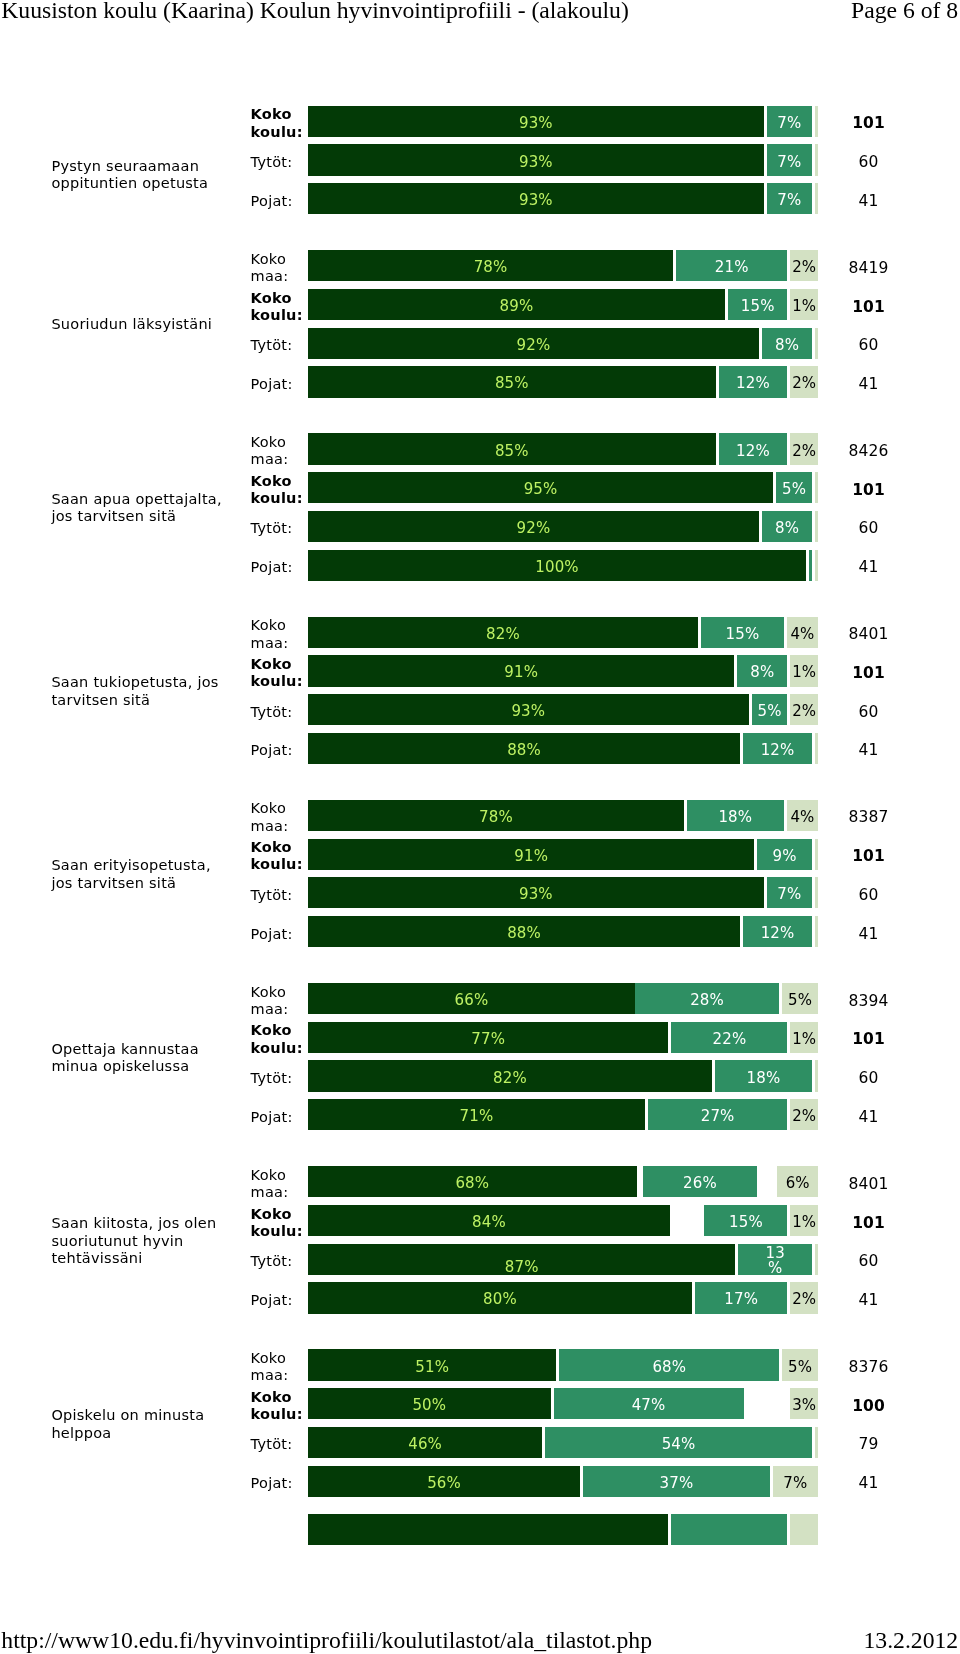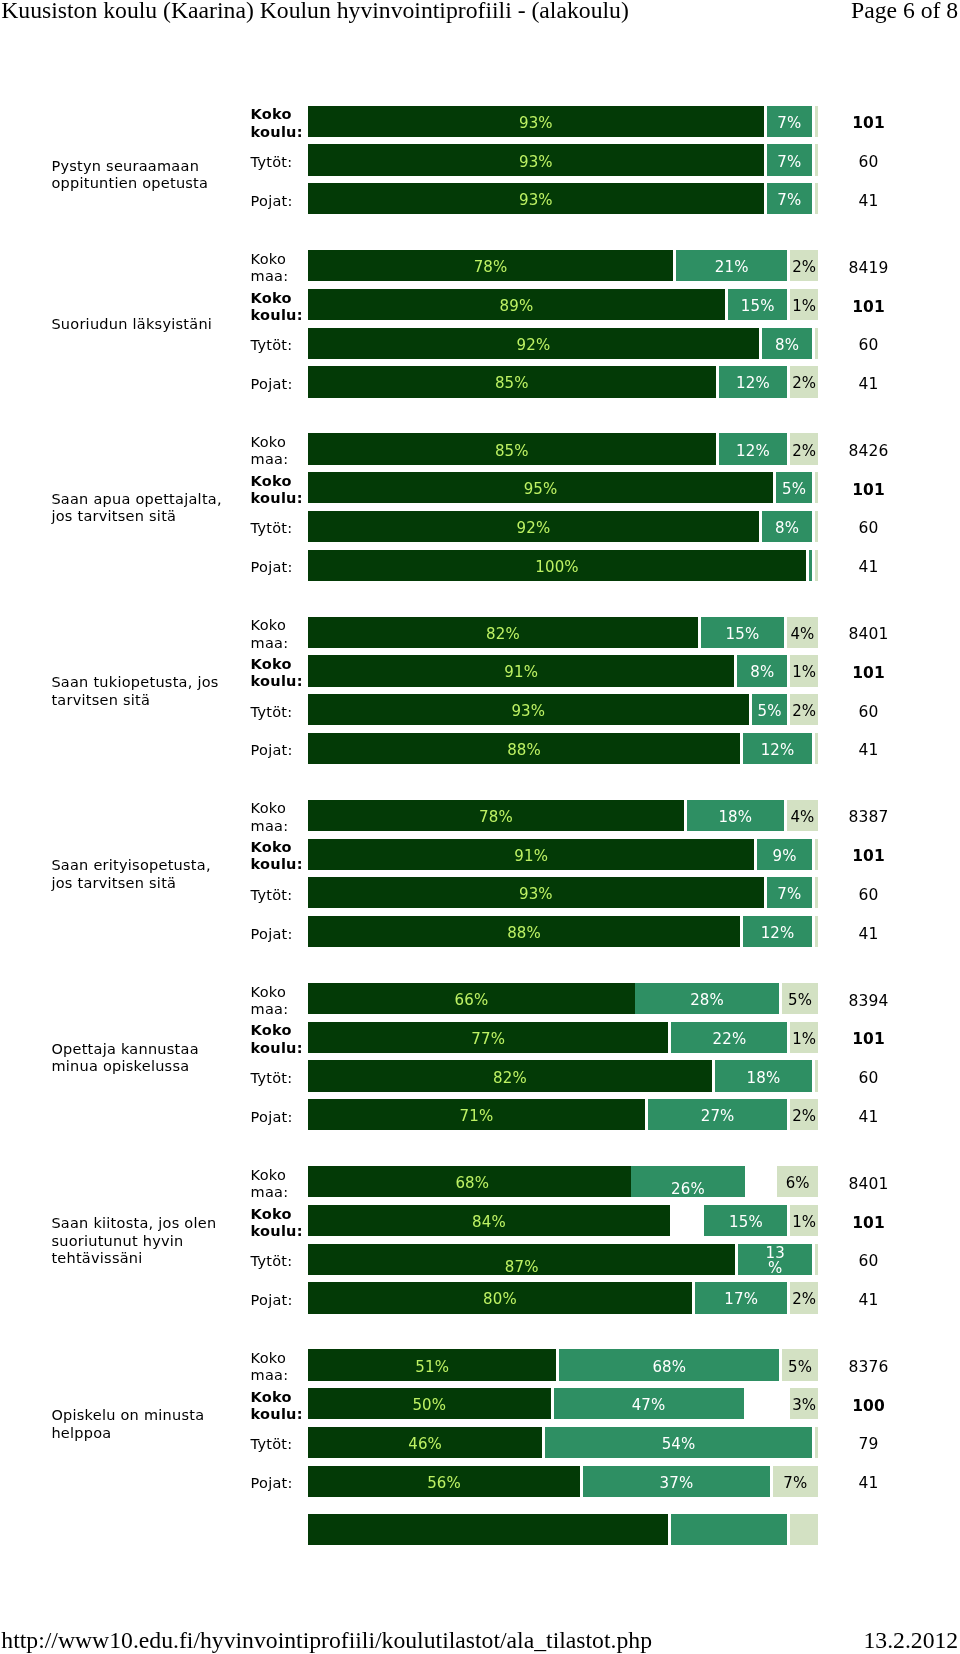--- a/index.html
+++ b/index.html
@@ -460,21 +460,21 @@
 suoriutunut hyvin
 tehtävissäni</div>
     <div class="row" style="top:0.00px">
       <div class="rlabel">Koko
 maa:</div>
       <div class="bar">
         <div class="seg s1" style="left: 0px; width: 328.63px;">
           <span class="v">68</span>
           <span class="u">%</span>
         </div>
-        <div class="seg s2" style="left: 323px; width: 114px; align-items: flex-end;">
+        <div class="seg s2" style="left: 335px; width: 114px;">
           <span class="v">26</span>
           <span class="u">%</span>
         </div>
         <div class="seg s3" style="left: 469.46px; width: 40.54px;">
           <span class="v">6</span>
           <span class="u">%</span>
         </div>
       </div>
       <div class="nval">8401</div>
     </div>

